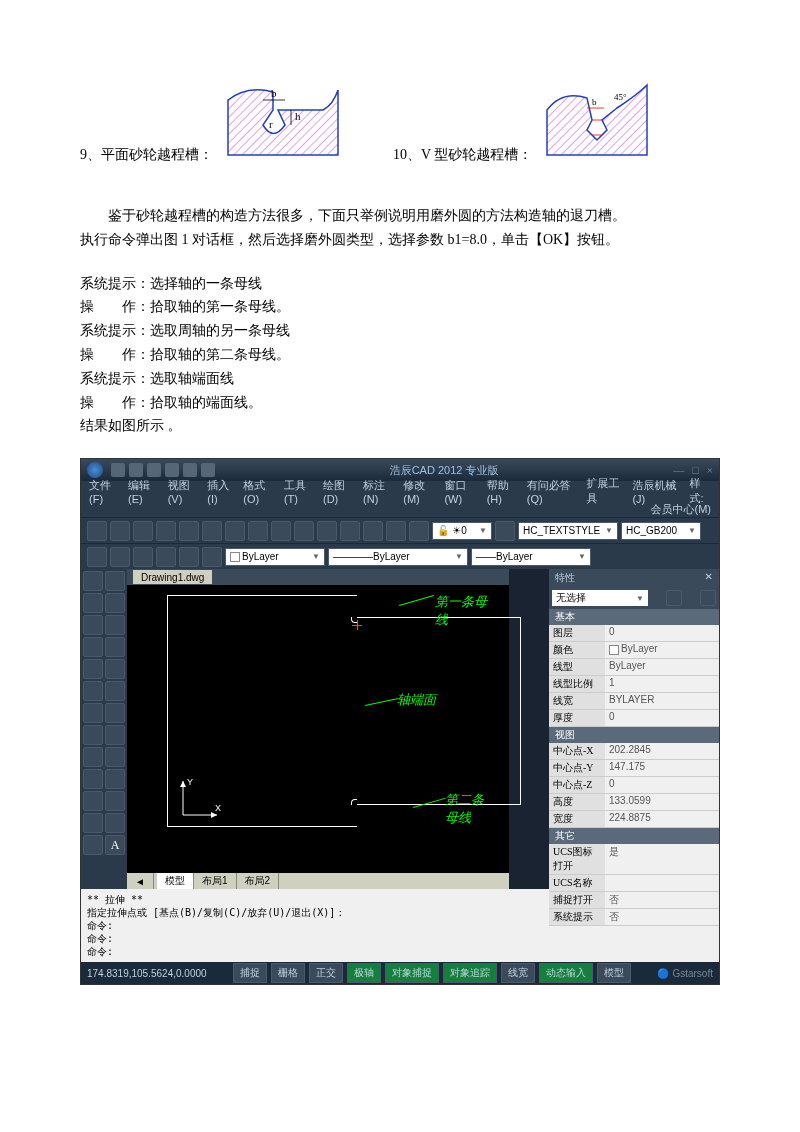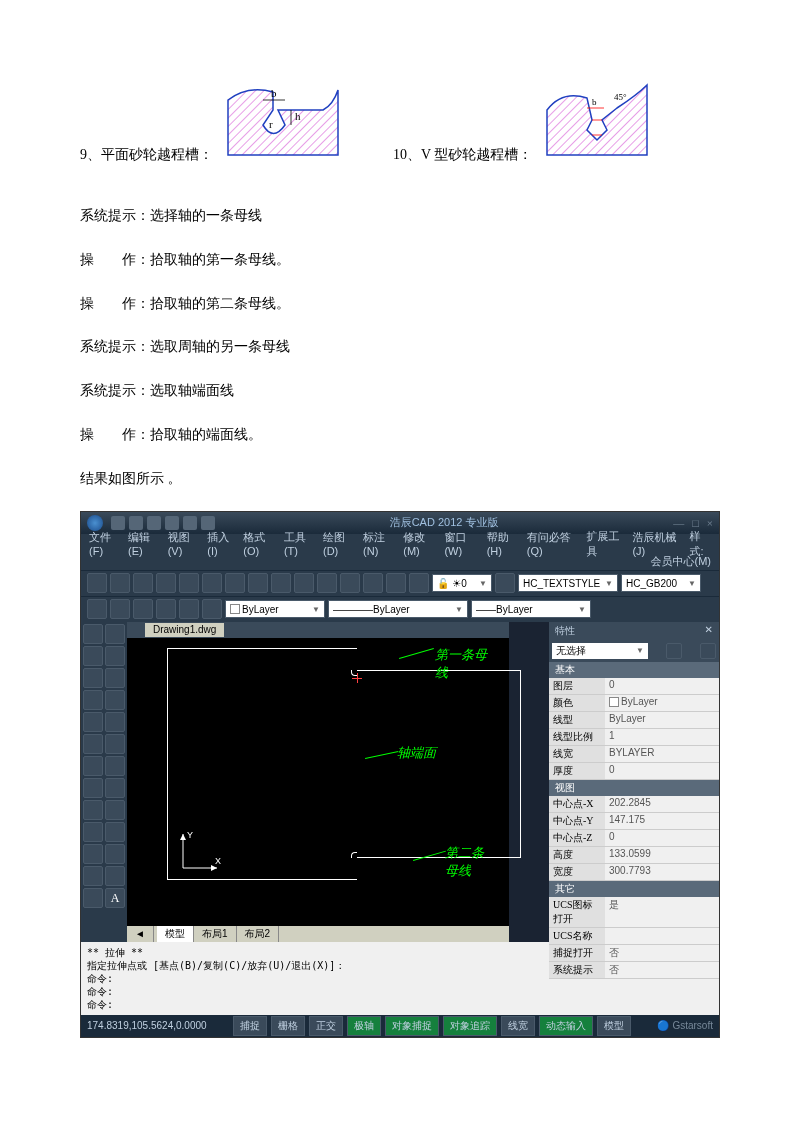--- a/index.html
+++ b/index.html
@@ -3,40 +3,40 @@
   <meta charset="utf-8">
   <style>
     * { margin: 0; padding: 0; box-sizing: border-box; }
     body { font-family: "SimSun", "宋体", serif; font-size: 14px; background: #fff; width: 800px; }
     .page { padding: 80px 80px 100px 80px; }
     .diagrams-row { display: flex; align-items: flex-end; margin-bottom: 40px; }
     .diag-label { white-space: nowrap; }
     .diag-img { margin: 0 10px; }
     .paragraph { line-height: 1.7; margin-bottom: 20px; }
     .indent { text-indent: 2em; }
-    .instruction-line { line-height: 1.7; margin-top: 20px; }
+    .instruction-line { line-height: 1.7; }
     .cad-screenshot { margin-top: 20px; border: 1px solid #333; background: #1a2332; width: 640px; }
     .cad-title-bar { background: linear-gradient(#3a4a5a, #1a2a3a); height: 22px; display: flex; align-items: center; padding: 0 6px; }
     .cad-logo { width: 16px; height: 16px; background: radial-gradient(circle, #4a90d0, #1a4a8a); border-radius: 50%; }
     .cad-qat { display: flex; gap: 4px; margin-left: 8px; }
     .cad-qat-icon { width: 14px; height: 14px; background: #567; border-radius: 2px; }
     .cad-title { color: #a0c0e0; font-size: 11px; margin-left: auto; margin-right: auto; font-family: sans-serif; }
     .cad-win-ctrl { display: flex; gap: 8px; color: #789; font-size: 11px; }
     .cad-menu-bar { background: #2a3a4a; height: 20px; display: flex; align-items: center; padding: 0 8px; gap: 8px; }
     .cad-menu-item { color: #c0d0e0; font-size: 11px; font-family: "SimSun", sans-serif; cursor: pointer; }
     .cad-right-label { color: #c0d0e0; font-size: 11px; margin-left: auto; font-family: "SimSun", sans-serif; }
     .cad-toolbar-row { background: #2a3a4a; height: 26px; display: flex; align-items: center; padding: 0 6px; gap: 3px; border-top: 1px solid #1a2a3a; }
     .cad-tool-btn { width: 20px; height: 20px; background: #3a4a5a; border: 1px solid #4a5a6a; border-radius: 2px; }
     .cad-dropdown { height: 18px; background: #fff; border: 1px solid #4a5a6a; font-size: 10px; padding: 0 4px; display: flex; align-items: center; color: #000; font-family: sans-serif; }
     .cad-dd-arrow { margin-left: auto; color: #666; font-size: 8px; }
     .cad-main { display: flex; height: 320px; }
     .cad-left-tools { width: 46px; background: #2a3a4a; display: flex; flex-wrap: wrap; padding: 2px; gap: 2px; align-content: flex-start; }
     .cad-lt-btn { width: 20px; height: 20px; background: #3a4a5a; border: 1px solid #4a5a6a; border-radius: 2px; }
     .cad-canvas-area { flex: 1; background: #1a2a3a; position: relative; }
-    .cad-tab-bar { position: absolute; top: 0; left: 0; right: 0; height: 16px; background: #3a4a5a; display: flex; align-items: center; padding-left: 18px; }
+    .cad-tab-bar { position: absolute; top: 0; left: 0; right: 0; height: 16px; background: #3a4a5a; display: flex; align-items: center; padding-left: 6px; }
     .cad-tab { background: #d0d0c0; color: #000; font-size: 10px; padding: 0 8px; height: 14px; display: flex; align-items: center; font-family: sans-serif; }
     .cad-canvas { position: absolute; top: 16px; left: 0; right: 0; bottom: 16px; background: #000; }
     .cad-drawing { position: absolute; top: 10px; left: 40px; right: 20px; bottom: 40px; }
     .cad-shape { position: absolute; border: 1px solid #fff; }
     .cad-anno { position: absolute; color: #00ff00; font-size: 13px; font-style: italic; font-family: Liberation Serif, serif; }
     .cad-anno-line { position: absolute; border-top: 1px solid #00ff00; transform-origin: 0 0; }
     .cad-red-cross { position: absolute; width: 10px; height: 10px; }
     .cad-red-cross::before, .cad-red-cross::after { content: ''; position: absolute; background: #ff4040; }
     .cad-red-cross::before { width: 10px; height: 1px; top: 5px; }
     .cad-red-cross::after { width: 1px; height: 10px; left: 5px; }
@@ -93,26 +93,30 @@
         <path d="M 5 75 L 5 30 Q 20 10 45 18 L 50 40 L 45 50 L 55 60 L 65 50 L 60 40 L 75 28 Q 95 15 105 5 L 105 75 Z" fill="url(#hatch2)" stroke="#2040c0" stroke-width="1.5"></path>
         <line x1="45" y1="28" x2="62" y2="28" stroke="#ff0000" stroke-width="0.8"></line>
         <line x1="50" y1="40" x2="60" y2="40" stroke="#ff0000" stroke-width="0.8"></line>
         <line x1="50" y1="55" x2="60" y2="55" stroke="#ff0000" stroke-width="0.8"></line>
         <text x="50" y="25" font-size="9" fill="#000">b</text>
         <text x="72" y="20" font-size="9" fill="#000">45°</text>
       </svg>
     </span>
   </div>
 
+  <div class="paragraph">
+    <div class="indent">鉴于砂轮越程槽的构造方法很多，下面只举例说明用磨外圆的方法构造轴的退刀槽。</div>
+    <div>执行命令弹出图 1 对话框，然后选择磨外圆类型，选择参数 b1=8.0，单击【OK】按钮。</div>
+  </div>
 
   <div>
     <div class="instruction-line">系统提示：选择轴的一条母线</div>
     <div class="instruction-line">操　　作：拾取轴的第一条母线。</div>
+    <div class="instruction-line">系统提示：选取周轴的另一条母线</div>
     <div class="instruction-line">操　　作：拾取轴的第二条母线。</div>
-    <div class="instruction-line">系统提示：选取周轴的另一条母线</div>
     <div class="instruction-line">系统提示：选取轴端面线</div>
     <div class="instruction-line">操　　作：拾取轴的端面线。</div>
     <div class="instruction-line">结果如图所示 。</div>
   </div>
 
   <div class="cad-screenshot">
 
     <div class="cad-title-bar">
       <div class="cad-logo"></div>
       <div class="cad-qat">
@@ -330,21 +334,21 @@
         <div class="cad-props-row">
             <div class="cad-props-key">中心点-Z</div>
             <div class="cad-props-val">0</div>
           </div>
         <div class="cad-props-row">
             <div class="cad-props-key">高度</div>
             <div class="cad-props-val">133.0599</div>
           </div>
         <div class="cad-props-row">
             <div class="cad-props-key">宽度</div>
-            <div class="cad-props-val">300.7793</div>
+            <div class="cad-props-val">224.8875</div>
           </div>
         <div class="cad-props-group">其它</div>
         <div class="cad-props-row">
             <div class="cad-props-key">UCS图标打开</div>
             <div class="cad-props-val">是</div>
           </div>
         <div class="cad-props-row">
             <div class="cad-props-key">UCS名称</div>
             <div class="cad-props-val"></div>
           </div>

